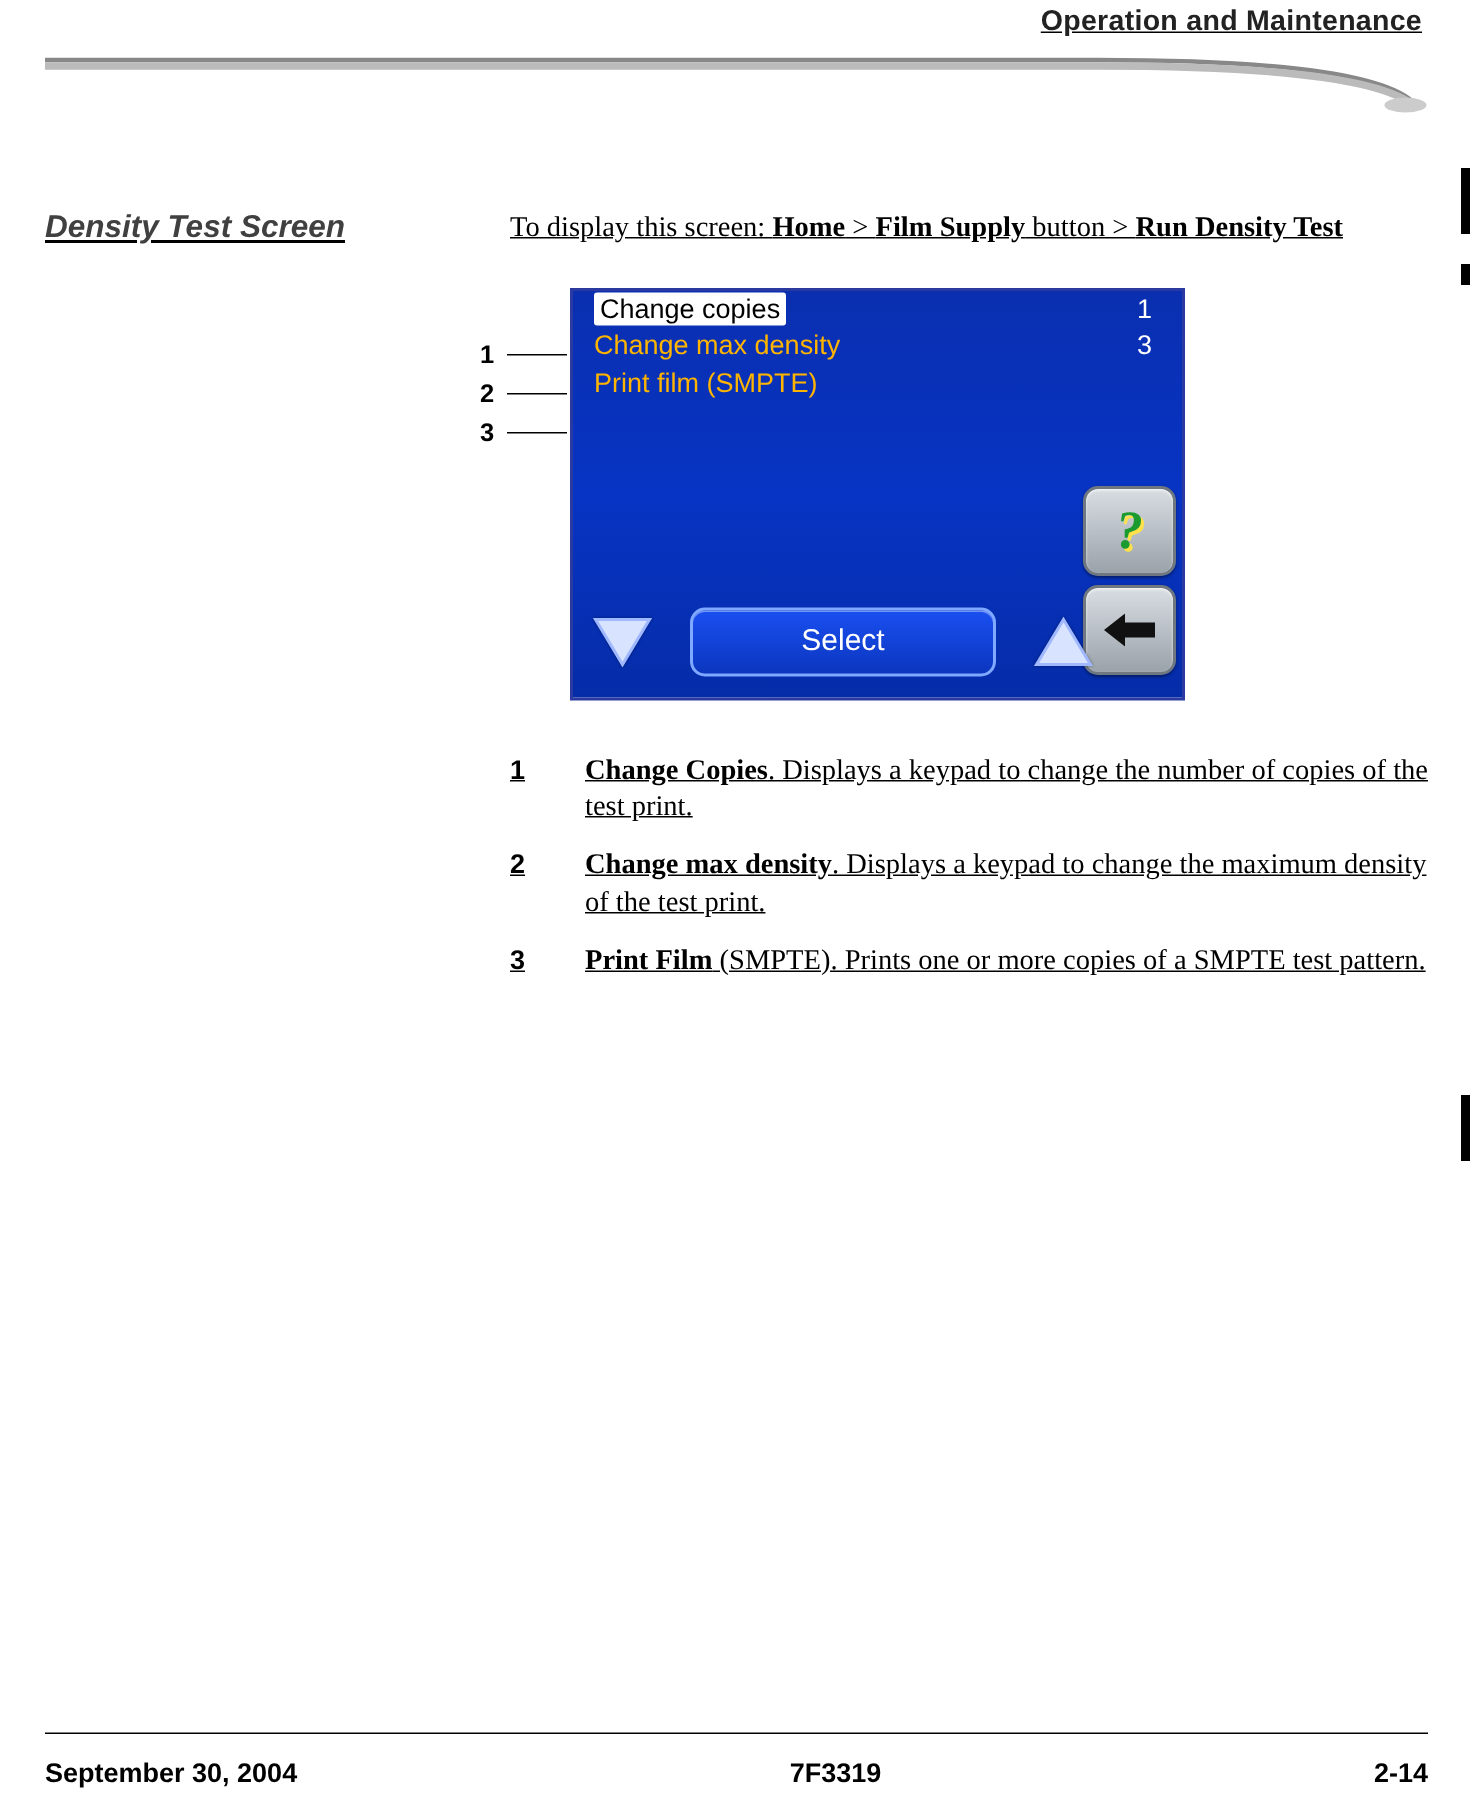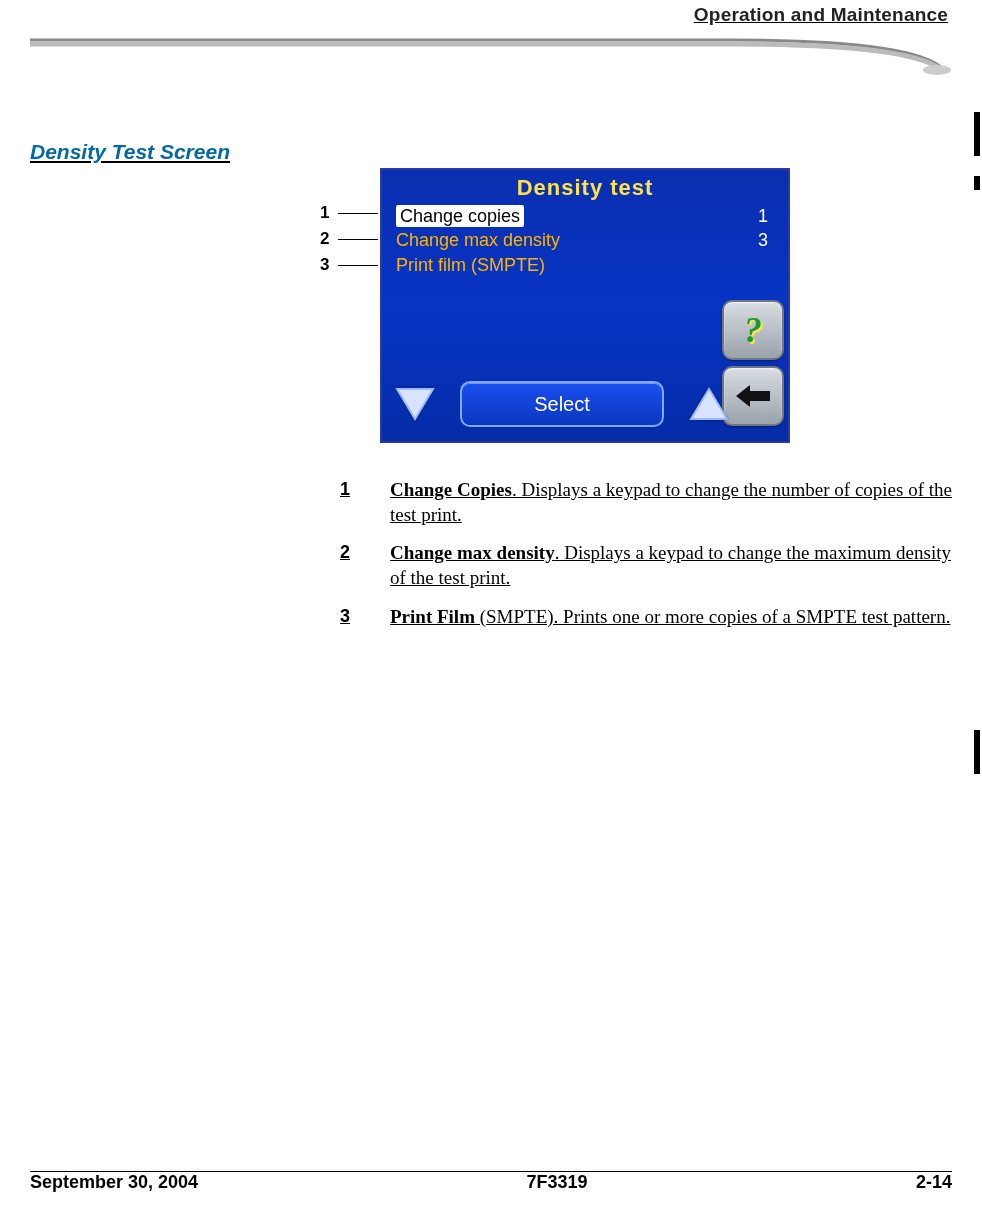--- a/index.html
+++ b/index.html
@@ -40,21 +40,21 @@
     display: flex;
     margin-top: 60px;
   }
   .left-col {
     width: 310px;
     flex: 0 0 310px;
     font-family: Verdana, Arial, sans-serif;
     font-weight: 700;
     font-style: italic;
     font-size: 21px;
-    color: #0369a1;
+    color: #404040;
   }
   .right-col {
     flex: 1;
     font-size: 19px;
     line-height: 1.25;
   }
   .right-col p { margin: 0 0 6px 0; }
   .bold-serif { font-weight: 700; font-family: Georgia, "Times New Roman", serif; }
 
   .figure-area {
@@ -194,21 +194,21 @@
     background: #000;
   }
   .rm1 { top: 112px; height: 44px; }
   .rm2 { top: 176px; height: 14px; }
   .rm3 { top: 730px; height: 44px; }
 
   .footer {
     position: absolute;
     left: 30px; right: 30px; bottom: 14px;
     border-top: 1.5px solid #000;
-    padding-top: 0;
+    padding-top: 16px;
     display: flex;
     justify-content: space-between;
     font-family: Verdana, Arial, sans-serif;
     font-weight: 700;
     font-size: 18px;
   }
 </style>
 </head>
 <body>
 
@@ -224,39 +224,41 @@
   </div>
 
   <div class="revmark rm1"></div>
   <div class="revmark rm2"></div>
   <div class="revmark rm3"></div>
 
   <div class="content">
     <div class="left-col">Density Test Screen</div>
 
     <div class="right-col">
+      <p>
+        <span>To display this screen: </span><span class="bold-serif">Home</span><span> &gt; </span><span class="bold-serif">Film Supply</span><span> button &gt; </span><span class="bold-serif">Run Density Test</span>
+      </p>
 
       <div class="figure-area">
         <div class="callouts">
           <div class="callout">
               <span class="num">1</span>
               <span class="line"></span>
             </div>
           <div class="callout">
               <span class="num">2</span>
               <span class="line"></span>
             </div>
           <div class="callout">
               <span class="num">3</span>
               <span class="line"></span>
             </div>
         </div>
 
         <div class="device">
-          <div class="device-title">Density test</div>
           <div class="menu">
             <div class="menu-row selected">
               <span class="lbl">Change copies</span>
               <span class="val">1</span>
             </div>
             <div class="menu-row">
               <span class="lbl">Change max density</span>
               <span class="val">3</span>
             </div>
             <div class="menu-row">

